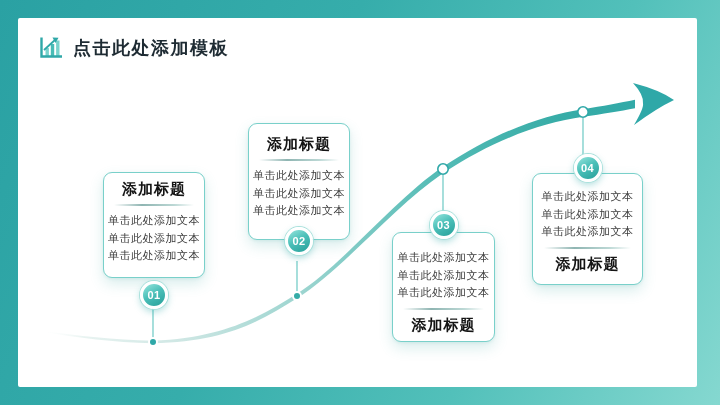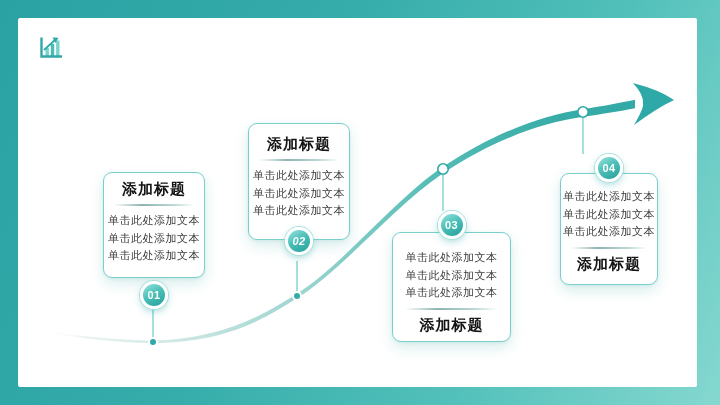--- a/index.html
+++ b/index.html
@@ -20,40 +20,40 @@
   
   #overlay{position:absolute;left:0;top:0;width:720px;height:405px;z-index:1;}
   
   .card{
     position:absolute;background:#ffffff;border:1px solid #79d0ca;border-radius:9px;
     box-shadow:0 6px 14px rgba(64,170,165,.20),0 1px 3px rgba(64,170,165,.12);
     display:flex;flex-direction:column;text-align:center;z-index:2;
   }
   .card-1{left:103px;top:172px;width:102px;height:106px;padding-top:5px;}
   .card-2{left:248px;top:123px;width:102px;height:117px;padding-top:9px;}
-  .card-3{left:392px;top:232px;width:119px;height:110px;padding-top:16px;}
-  .card-4{left:560px;top:173px;width:98px;height:112px;padding-top:14px;}
+  .card-3{left:392px;top:232px;width:103px;height:110px;padding-top:16px;}
+  .card-4{left:532px;top:173px;width:111px;height:112px;padding-top:14px;}
   .card-title{font-size:15px;font-weight:bold;color:#141414;letter-spacing:1px;line-height:21px;}
   .divider{
     width:80%;height:2px;margin:5px auto 6px;border-radius:1px;
     background:linear-gradient(90deg,rgba(160,200,198,0) 0%,#8fb5b2 35%,#bcd8d5 75%,rgba(160,200,198,0) 100%);
   }
   .card-3 .divider,.card-4 .divider{margin:6px auto 4px;}
   .body-line{font-size:11px;color:#3c3c3c;line-height:17.5px;letter-spacing:.5px;white-space:nowrap;}
   
   .badge{
     position:absolute;left:50%;transform:translateX(-50%);
     width:28px;height:28px;border:3px solid #ffffff;border-radius:50%;
     background:linear-gradient(150deg,#8adfd7 8%,#4cc0b9 45%,#2da59f 90%);
     box-shadow:0 0 0 1px #a9e1dc,0 3px 7px rgba(47,168,168,.38);
     display:flex;align-items:center;justify-content:center;
     color:#ffffff;font-size:11px;font-weight:bold;letter-spacing:.5px;z-index:3;
   }
   .card-1 .badge{top:108px;}
-  .card-2 .badge{top:103px;font-style:italic;}
+  .card-2 .badge{top:103px;}
   .card-3 .badge{top:-22px;}
   .card-4 .badge{top:-20px;}
 </style>
 </head>
 <body>
 
 <div id="slide">
   <div id="panel"></div>
 
   <svg id="overlay" viewBox="0 0 720 405">
@@ -111,20 +111,21 @@
 
   <div id="header">
     <svg class="hicon" viewBox="0 0 25 24">
       <rect x="6.5" y="12" width="3.4" height="8" fill="#79d3cd"></rect>
       <rect x="11.8" y="8" width="3.4" height="12" fill="#49bcb6"></rect>
       <rect x="17.1" y="4.5" width="3.4" height="15.5" fill="#79d3cd"></rect>
       <path d="M2.5,1.5 V20.5 H23" fill="none" stroke="#2fa8a8" stroke-width="2.4"></path>
       <path d="M5,14 L16.5,3.5" fill="none" stroke="#2fa8a8" stroke-width="1.8"></path>
       <path d="M13.5,1.5 L19.5,1.8 L16.5,7 Z" fill="#2fa8a8"></path>
     </svg>
+    <div id="slide-title">点击此处添加模板</div>
   </div>
 
   <div class="card card-1">
     <div class="card-title">添加标题</div>
     <div class="divider"></div>
     <div class="body-line">单击此处添加文本</div>
     <div class="body-line">单击此处添加文本</div>
     <div class="body-line">单击此处添加文本</div>
     <div class="badge">01</div>
   </div>

